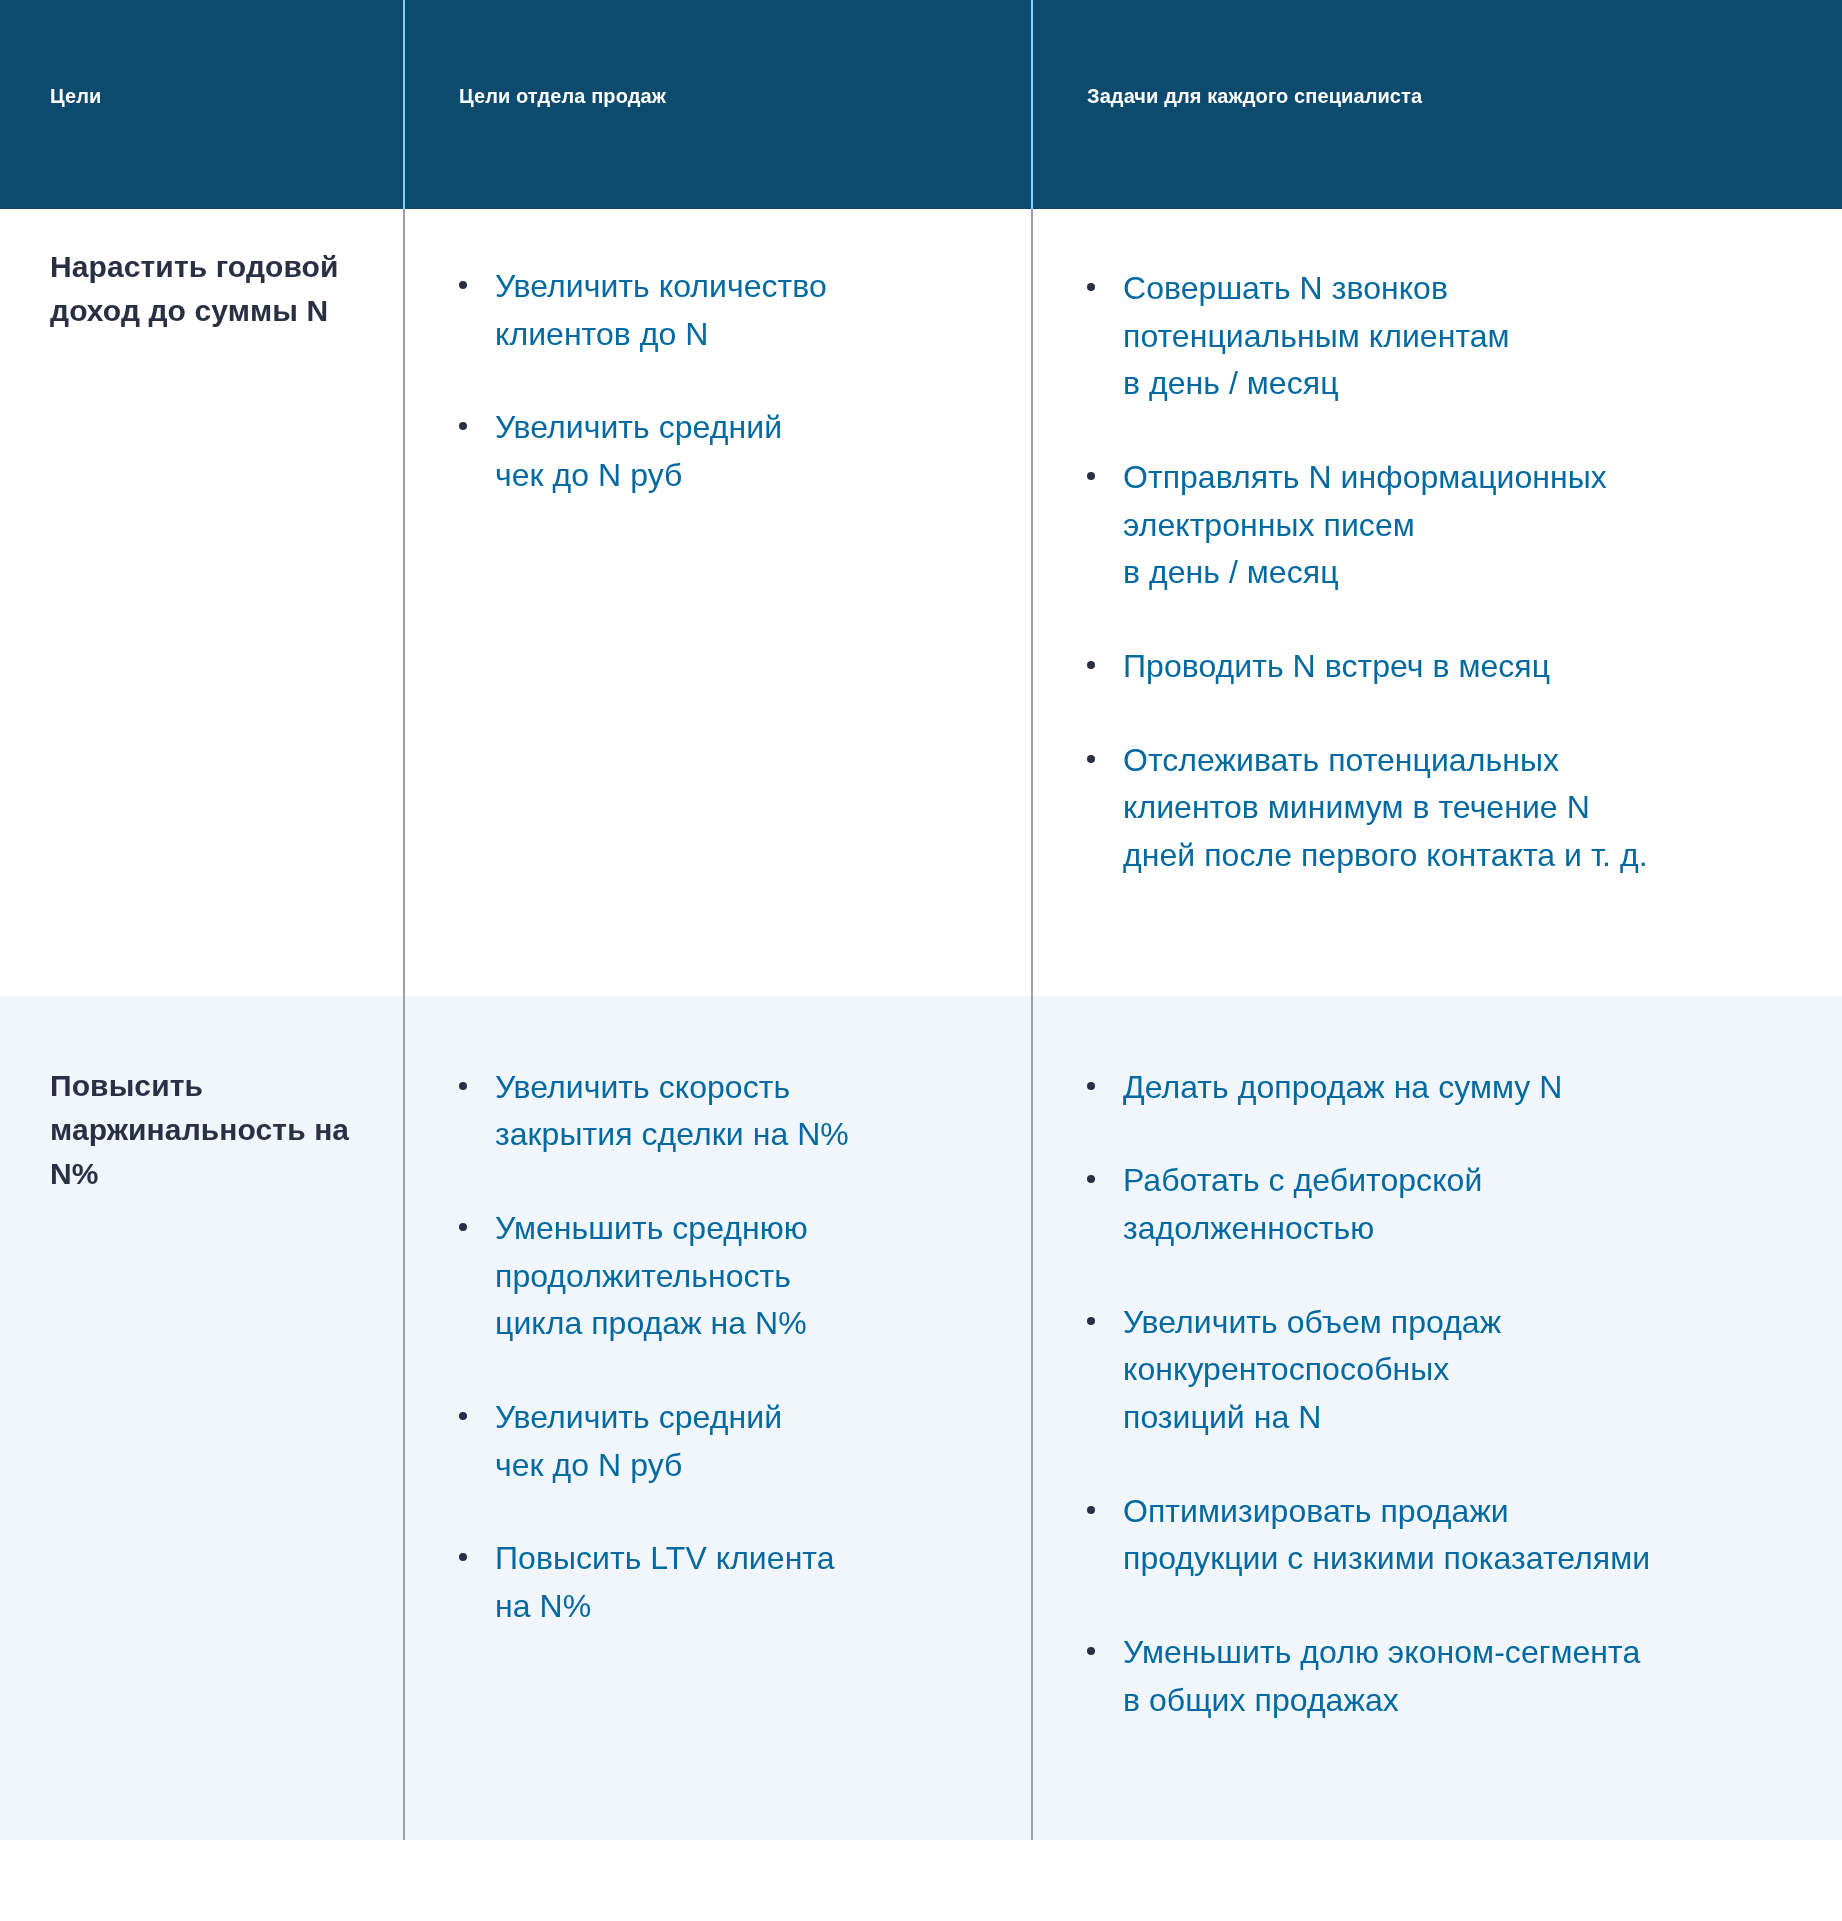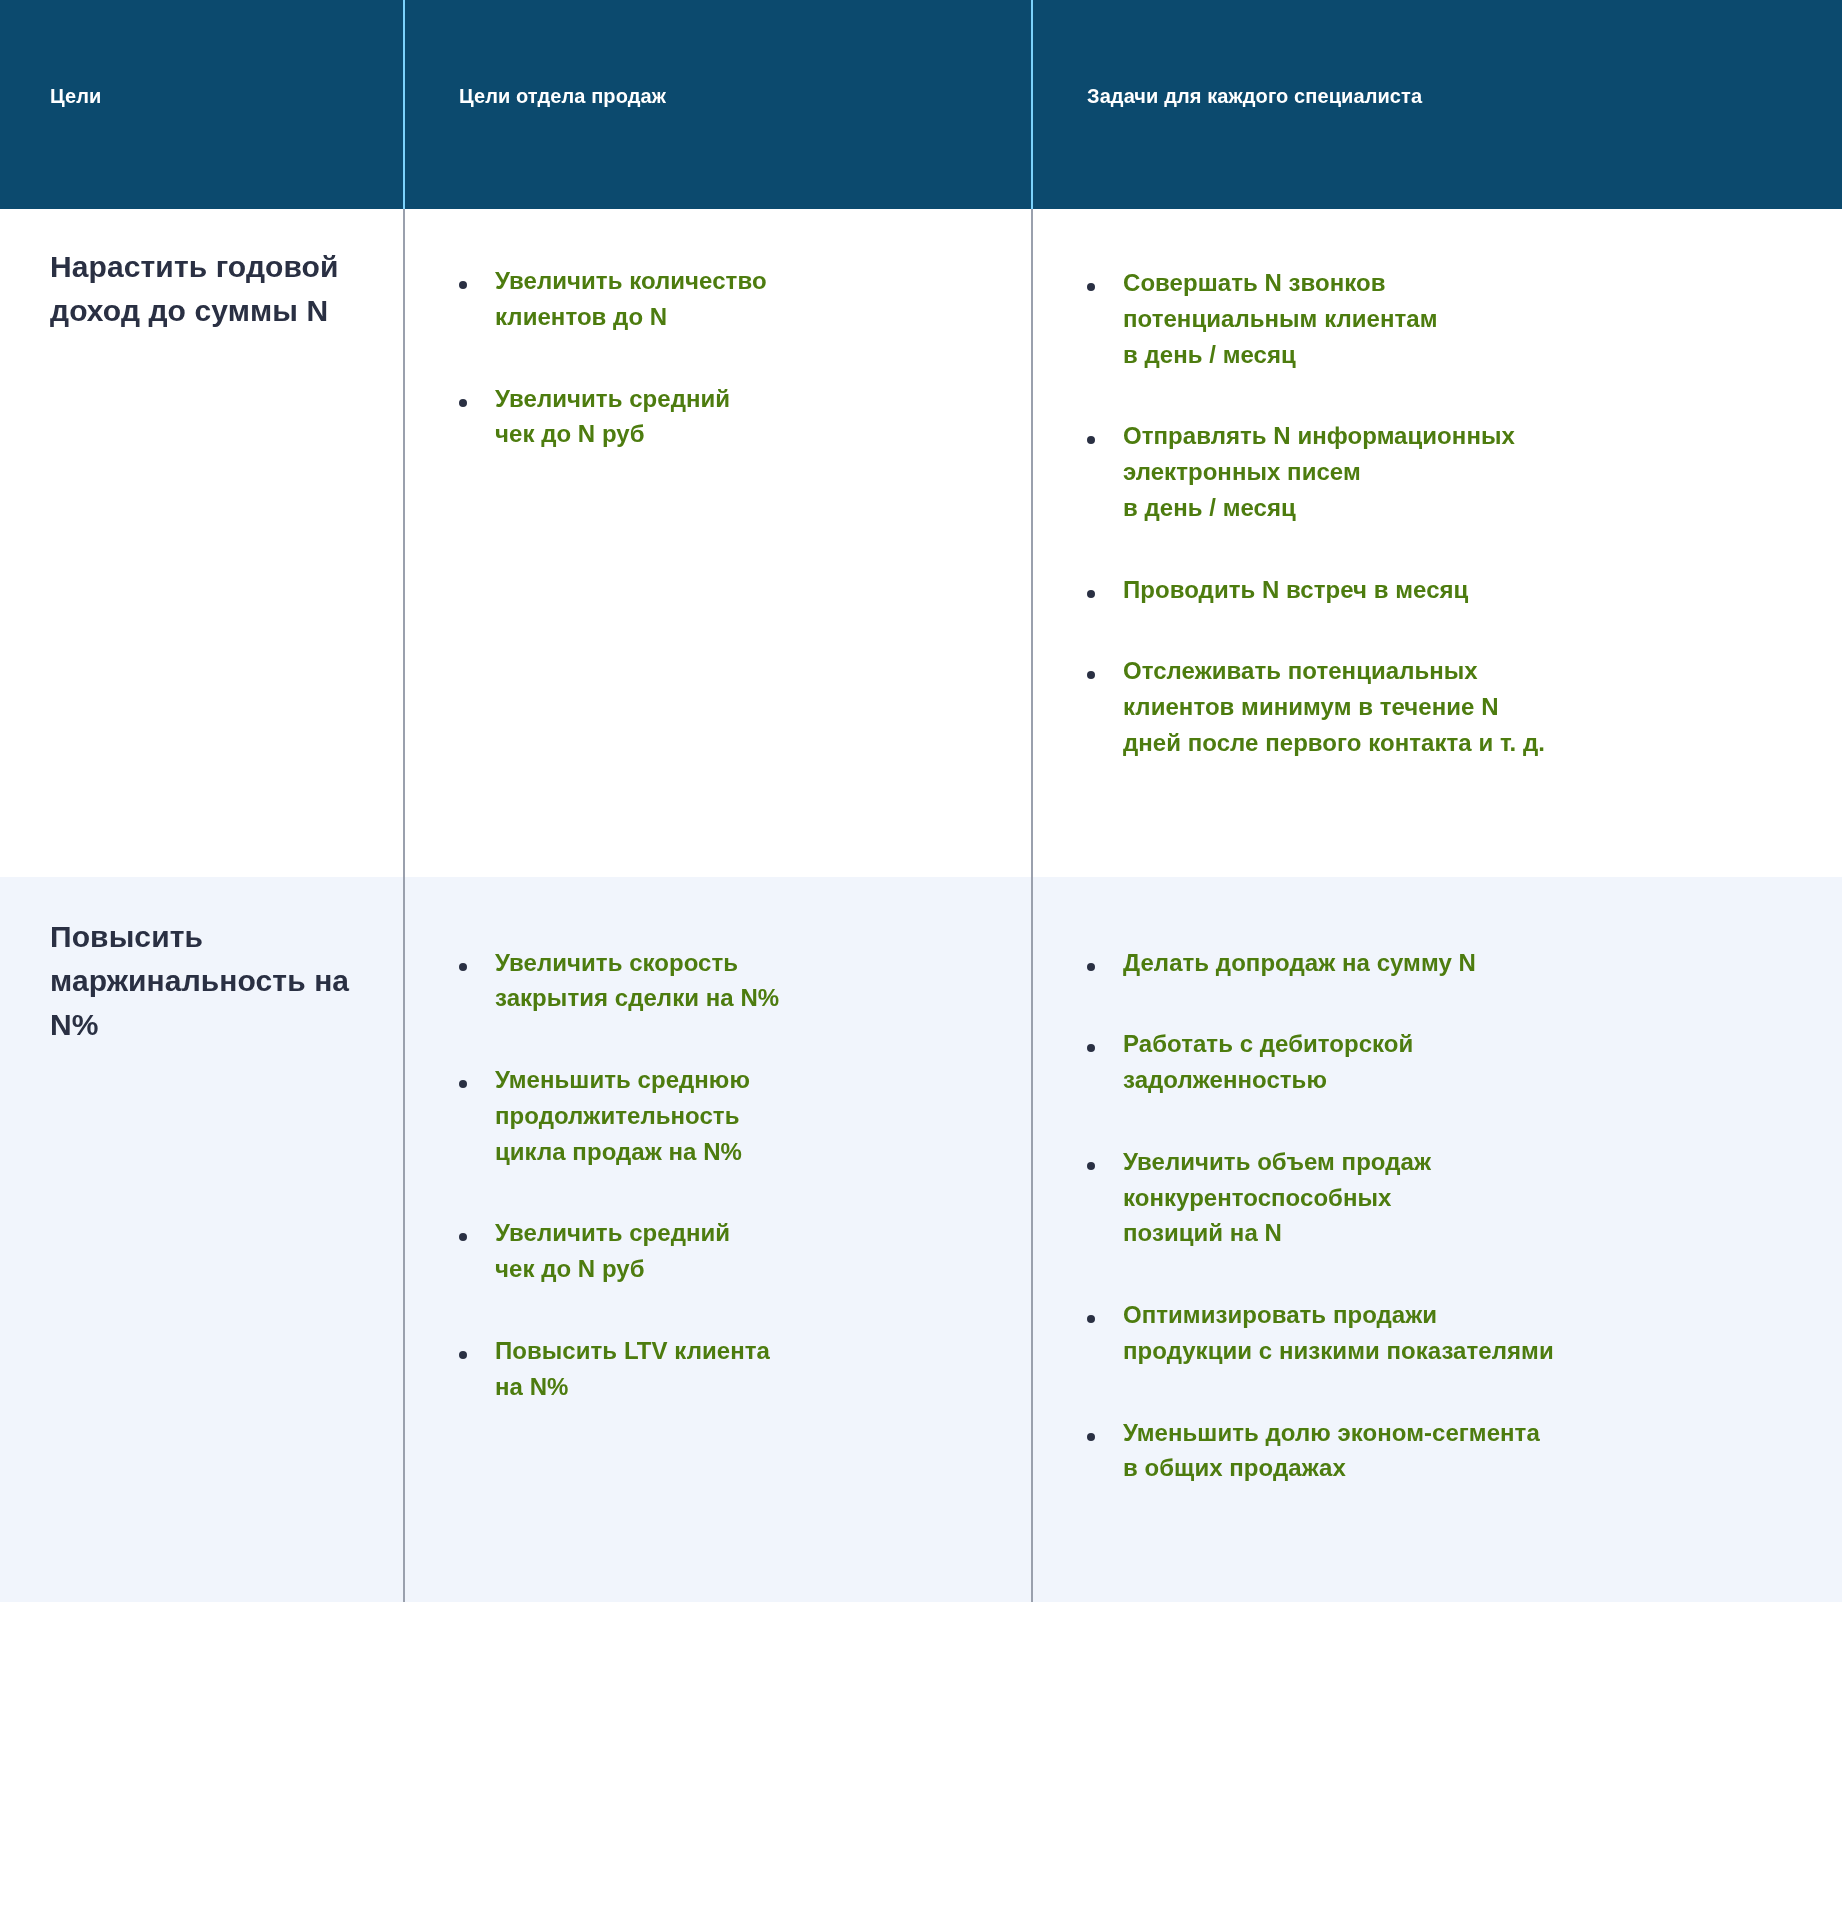--- a/index.html
+++ b/index.html
@@ -59,48 +59,47 @@
     box-sizing: border-box;
   }
   tbody td.col-1 { padding: 62px 30px 70px 50px; }
   tbody td.col-2 { border-left: 2px solid #9aa0ad; padding: 62px 24px 70px 52px; }
   tbody td.col-3 { border-left: 2px solid #9aa0ad; padding: 62px 20px 70px 52px; }
 
   tbody tr.row-light td.col-1 { padding-top: 36px; }
   tbody tr.row-light td.col-2 { padding-top: 54px; }
   tbody tr.row-light td.col-3 { padding-top: 56px; }
 
-  tbody tr.row-tint td.col-1 { padding-top: 38px; }
+  tbody tr.row-tint td.col-1 { padding-top: 68px; }
   tbody tr.row-tint td.col-2 { padding-top: 68px; }
   tbody tr.row-tint td.col-3 { padding-top: 68px; }
 
   
   .goal-title {
     font-size: 30px;
     font-weight: bold;
     color: #2a3043;
     line-height: 1.47;
     letter-spacing: 0.1px;
   }
 
   
   .bullets {
     list-style: none;
     margin: 0;
     padding: 0;
   }
   .bullets li {
     position: relative;
-    font-size: 24px;
+    font-size: 32px;
     line-height: 1.49;
-    color: #4d7c0f;
+    color: #0369a1;
     padding-left: 38px;
     margin-bottom: 46px;
     letter-spacing: 0.05px;
-    font-weight: bold;
   }
   .bullets li:last-child { margin-bottom: 0; }
   .bullets li .dot {
     position: absolute;
     left: 2px;
     top: 18px;
     width: 8px;
     height: 8px;
     border-radius: 50%;
     background: #2a3043;

